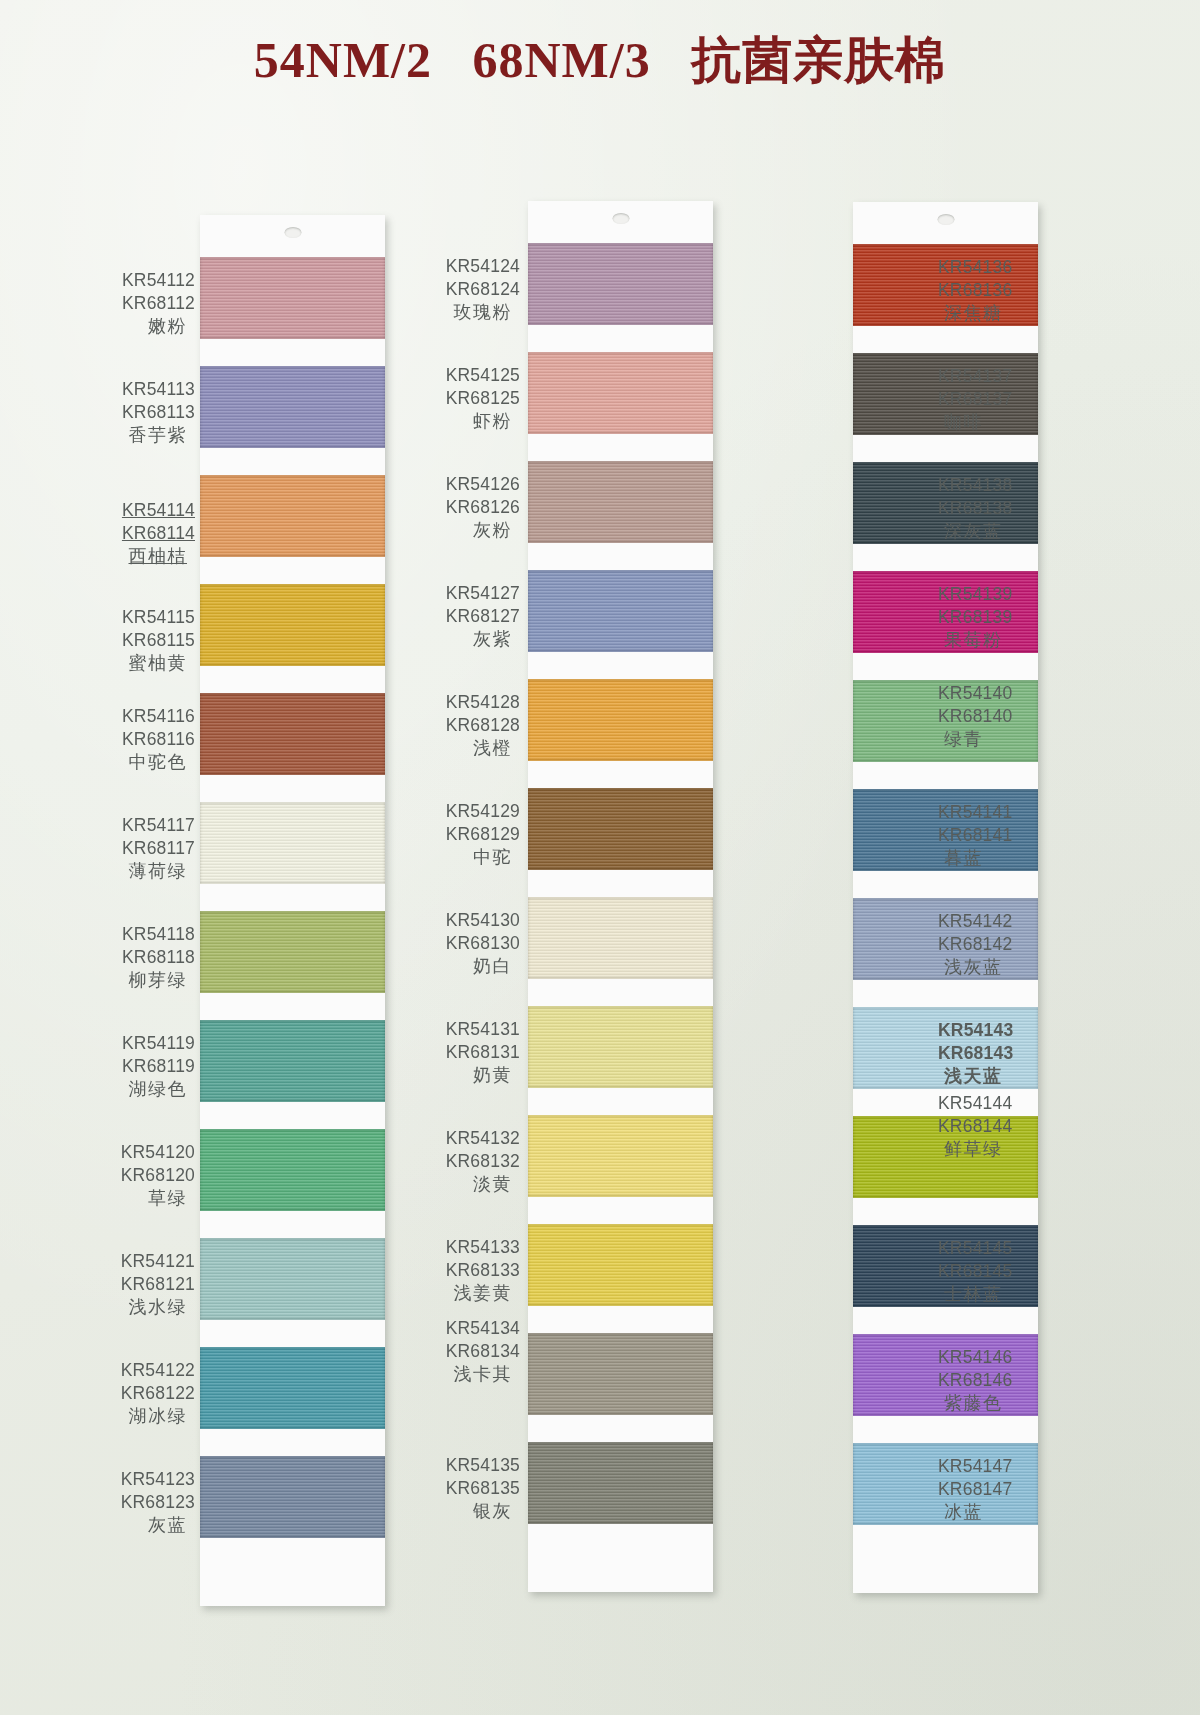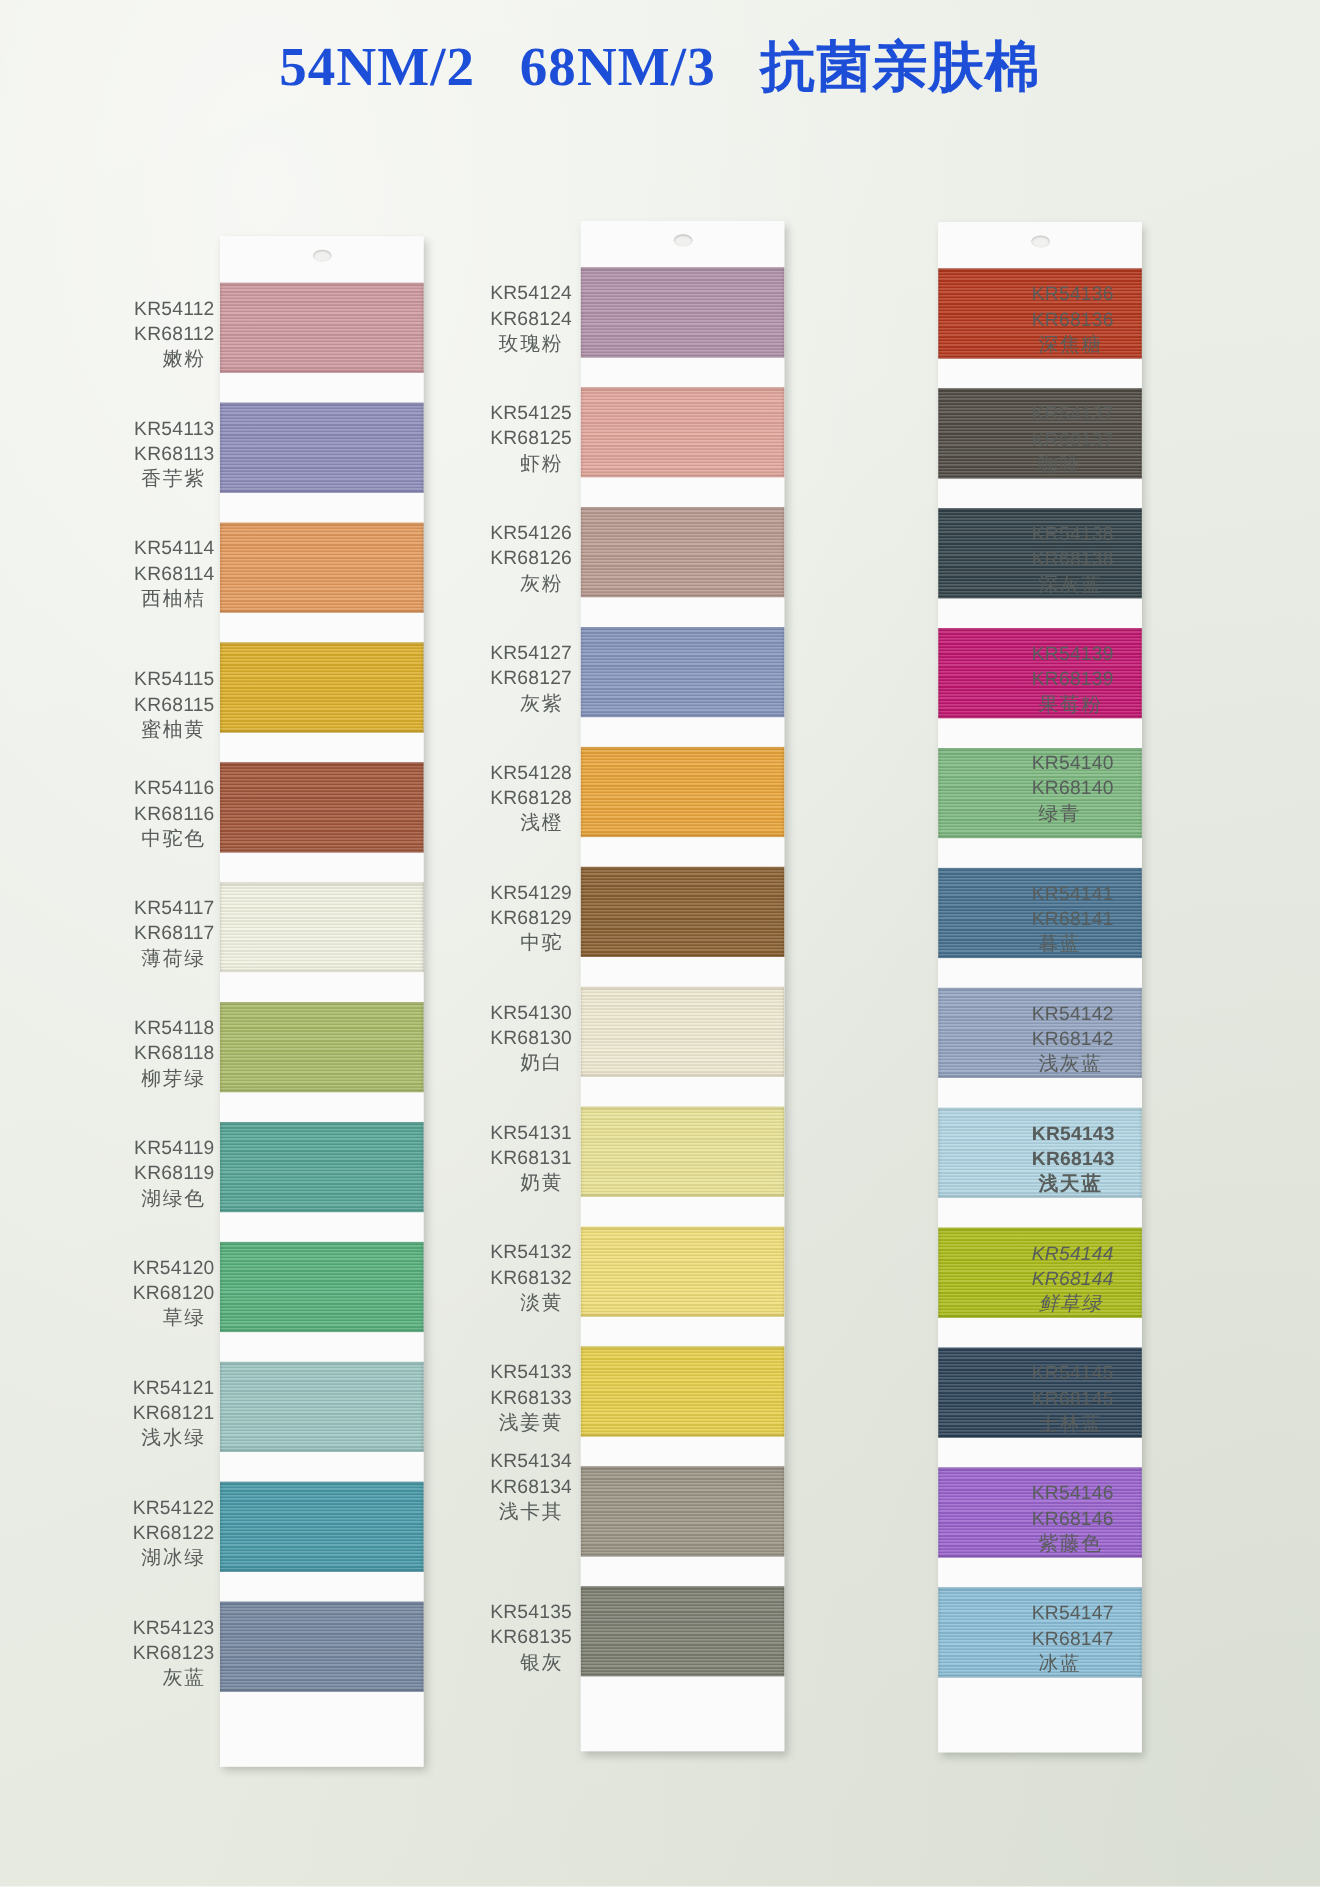--- a/index.html
+++ b/index.html
@@ -30,21 +30,21 @@
     top: 0;
     left: 0;
     width: 1200px;
     text-align: center;
     padding-top: 34px;
   }
   .title {
     font-family: "Liberation Serif", "DejaVu Serif", serif;
     font-size: 50px;
     font-weight: 700;
-    color: #1d4ed8;
+    color: #7f1d1d;
     letter-spacing: 1px;
     white-space: pre;
     line-height: 1.05;
   }
   .subtitle {
     margin-top: 16px;
     font-family: "Liberation Serif", "DejaVu Serif", serif;
     font-size: 22px;
     font-weight: 600;
     color: #4d524f;
@@ -218,21 +218,21 @@
         <div class="label-block" style="top: 54px;">
           <div class="code">KR54112</div>
           <div class="code">KR68112</div>
           <div class="cname">嫩粉</div>
         </div>
         <div class="label-block" style="top: 163px;">
           <div class="code">KR54113</div>
           <div class="code">KR68113</div>
           <div class="cname">香芋紫</div>
         </div>
-        <div class="label-block" style="top: 272px;">
+        <div class="label-block" style="top: 284px; text-decoration: underline;">
           <div class="code">KR54114</div>
           <div class="code">KR68114</div>
           <div class="cname">西柚桔</div>
         </div>
         <div class="label-block" style="top: 391px;">
           <div class="code">KR54115</div>
           <div class="code">KR68115</div>
           <div class="cname">蜜柚黄</div>
         </div>
         <div class="label-block" style="top: 490px;">
@@ -482,21 +482,21 @@
         <div class="label-block" style="top: 708px;">
           <div class="code">KR54142</div>
           <div class="code">KR68142</div>
           <div class="cname">浅灰蓝</div>
         </div>
         <div class="label-block" style="top: 817px; font-weight: bold;">
           <div class="code">KR54143</div>
           <div class="code">KR68143</div>
           <div class="cname">浅天蓝</div>
         </div>
-        <div class="label-block" style="top: 926px; font-style: italic;">
+        <div class="label-block" style="top: 890px;">
           <div class="code">KR54144</div>
           <div class="code">KR68144</div>
           <div class="cname">鲜草绿</div>
         </div>
         <div class="label-block" style="top: 1035px;">
           <div class="code">KR54145</div>
           <div class="code">KR68145</div>
           <div class="cname">士林蓝</div>
         </div>
         <div class="label-block" style="top: 1144px;">

